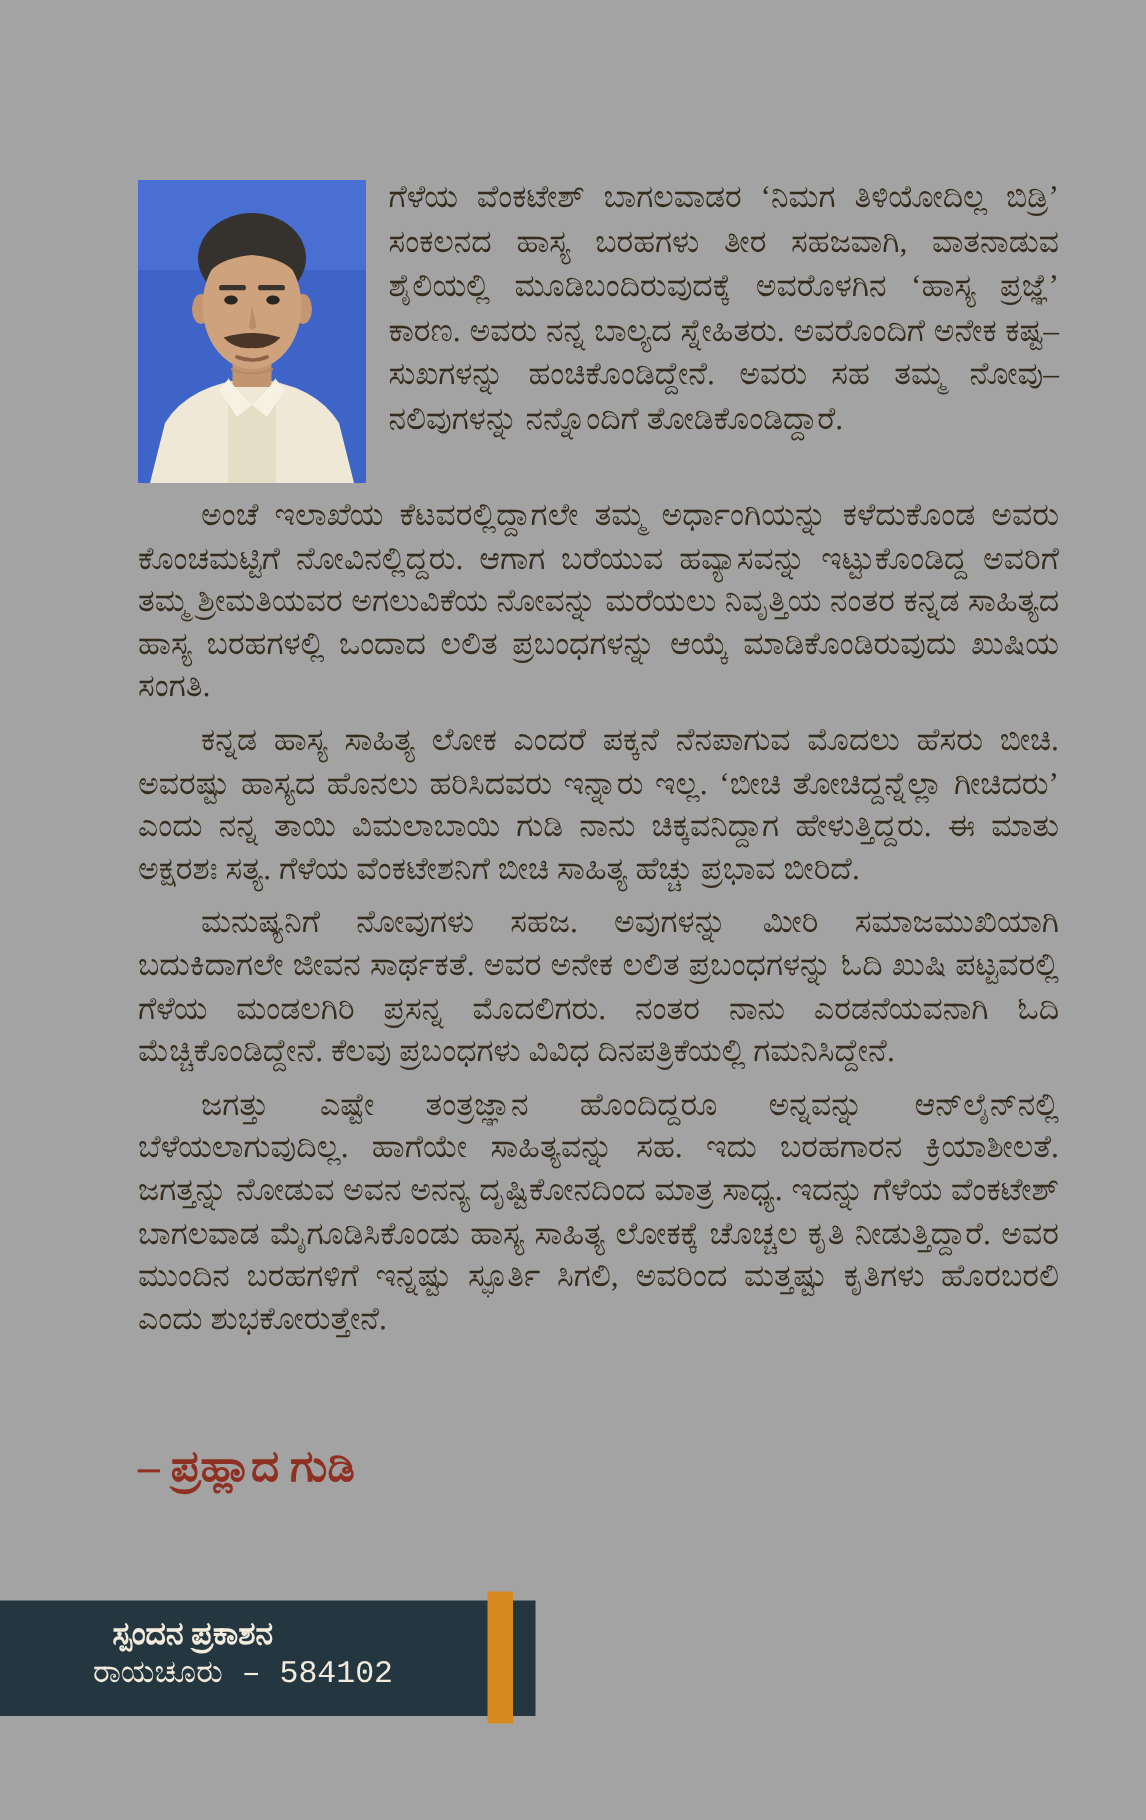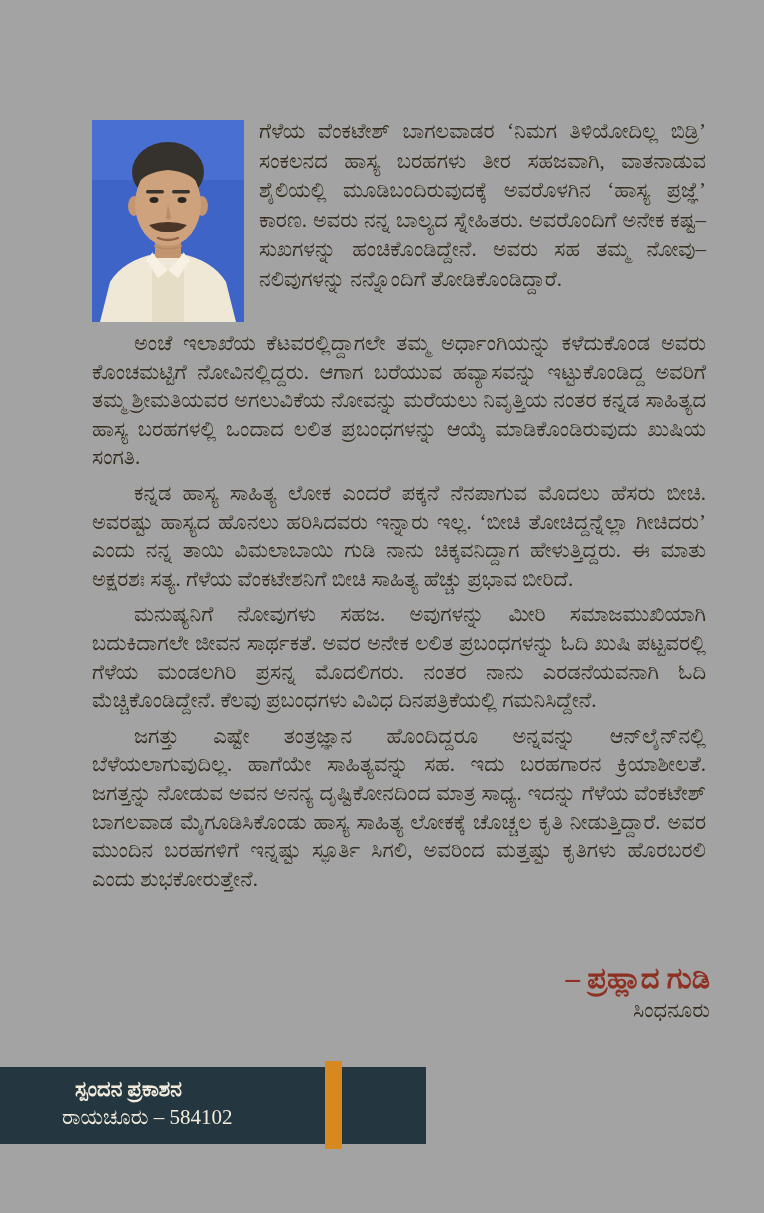--- a/index.html
+++ b/index.html
@@ -31,21 +31,21 @@
     flex:none;
     margin-top:3px;
     background:#3e64c8;
   }
   .photo svg{display:block;}
   .para.intro{flex:1;line-height:29.5px;margin:0;}
   .para.indent{text-indent:42px;}
   .signature{
     position:absolute;
     top:960px;right:54px;left:92px;
-    text-align:right;
+    text-align:left;
   }
   .sig-name{
     font-size:29px;
     font-weight:bold;
     color:#8e3122;
     line-height:36px;
   }
   .sig-role{
     font-size:21px;
     line-height:30px;
@@ -53,37 +53,38 @@
     color:#352c1d;
   }
   .sig-place{
     font-size:21px;
     line-height:28px;
     color:#352c1d;
   }
   .pub-bar{
     position:absolute;
     left:0;top:1067px;
-    width:426px;height:77px;
+    width:357px;height:77px;
     background:#243740;
   }
   .pub-name{
     position:absolute;
     left:75px;top:9px;
     font-size:21px;
     font-weight:bold;
     color:#f3ecdc;
     line-height:26px;
   }
   .pub-city{
     position:absolute;
     left:62px;top:37px;
     font-size:21px;
     color:#f3ecdc;
     line-height:26px;
+    font-family:Liberation Mono, monospace;
   }
   .accent-stripe{
     position:absolute;
     left:325px;top:1061px;
     width:17px;height:88px;
     background:#d7891f;
   }
 </style>
 </head>
 <body>
@@ -134,21 +135,20 @@
 
     <p class="para indent">ಅಂಚೆ ಇಲಾಖೆಯ ಕೆಟವರಲ್ಲಿದ್ದಾಗಲೇ ತಮ್ಮ ಅರ್ಧಾಂಗಿಯನ್ನು ಕಳೆದುಕೊಂಡ ಅವರು ಕೊಂಚಮಟ್ಟಿಗೆ ನೋವಿನಲ್ಲಿದ್ದರು. ಆಗಾಗ ಬರೆಯುವ ಹವ್ಯಾಸವನ್ನು ಇಟ್ಟುಕೊಂಡಿದ್ದ ಅವರಿಗೆ ತಮ್ಮ ಶ್ರೀಮತಿಯವರ ಅಗಲುವಿಕೆಯ ನೋವನ್ನು ಮರೆಯಲು ನಿವೃತ್ತಿಯ ನಂತರ ಕನ್ನಡ ಸಾಹಿತ್ಯದ ಹಾಸ್ಯ ಬರಹಗಳಲ್ಲಿ ಒಂದಾದ ಲಲಿತ ಪ್ರಬಂಧಗಳನ್ನು ಆಯ್ಕೆ ಮಾಡಿಕೊಂಡಿರುವುದು ಖುಷಿಯ ಸಂಗತಿ.</p>
     <p class="para indent">ಕನ್ನಡ ಹಾಸ್ಯ ಸಾಹಿತ್ಯ ಲೋಕ ಎಂದರೆ ಪಕ್ಕನೆ ನೆನಪಾಗುವ ಮೊದಲು ಹೆಸರು ಬೀಚಿ. ಅವರಷ್ಟು ಹಾಸ್ಯದ ಹೊನಲು ಹರಿಸಿದವರು ಇನ್ನಾರು ಇಲ್ಲ. ‘ಬೀಚಿ ತೋಚಿದ್ದನ್ನೆಲ್ಲಾ ಗೀಚಿದರು’ ಎಂದು ನನ್ನ ತಾಯಿ ವಿಮಲಾಬಾಯಿ ಗುಡಿ ನಾನು ಚಿಕ್ಕವನಿದ್ದಾಗ ಹೇಳುತ್ತಿದ್ದರು. ಈ ಮಾತು ಅಕ್ಷರಶಃ ಸತ್ಯ. ಗೆಳೆಯ ವೆಂಕಟೇಶನಿಗೆ ಬೀಚಿ ಸಾಹಿತ್ಯ ಹೆಚ್ಚು ಪ್ರಭಾವ ಬೀರಿದೆ.</p>
     <p class="para indent">ಮನುಷ್ಯನಿಗೆ ನೋವುಗಳು ಸಹಜ. ಅವುಗಳನ್ನು ಮೀರಿ ಸಮಾಜಮುಖಿಯಾಗಿ ಬದುಕಿದಾಗಲೇ ಜೀವನ ಸಾರ್ಥಕತೆ. ಅವರ ಅನೇಕ ಲಲಿತ ಪ್ರಬಂಧಗಳನ್ನು ಓದಿ ಖುಷಿ ಪಟ್ಟವರಲ್ಲಿ ಗೆಳೆಯ ಮಂಡಲಗಿರಿ ಪ್ರಸನ್ನ ಮೊದಲಿಗರು. ನಂತರ ನಾನು ಎರಡನೆಯವನಾಗಿ ಓದಿ ಮೆಚ್ಚಿಕೊಂಡಿದ್ದೇನೆ. ಕೆಲವು ಪ್ರಬಂಧಗಳು ವಿವಿಧ ದಿನಪತ್ರಿಕೆಯಲ್ಲಿ ಗಮನಿಸಿದ್ದೇನೆ.</p>
     <p class="para indent">ಜಗತ್ತು ಎಷ್ಟೇ ತಂತ್ರಜ್ಞಾನ ಹೊಂದಿದ್ದರೂ ಅನ್ನವನ್ನು ಆನ್‌ಲೈನ್‌ನಲ್ಲಿ ಬೆಳೆಯಲಾಗುವುದಿಲ್ಲ. ಹಾಗೆಯೇ ಸಾಹಿತ್ಯವನ್ನು ಸಹ. ಇದು ಬರಹಗಾರನ ಕ್ರಿಯಾಶೀಲತೆ. ಜಗತ್ತನ್ನು ನೋಡುವ ಅವನ ಅನನ್ಯ ದೃಷ್ಟಿಕೋನದಿಂದ ಮಾತ್ರ ಸಾಧ್ಯ. ಇದನ್ನು ಗೆಳೆಯ ವೆಂಕಟೇಶ್ ಬಾಗಲವಾಡ ಮೈಗೂಡಿಸಿಕೊಂಡು ಹಾಸ್ಯ ಸಾಹಿತ್ಯ ಲೋಕಕ್ಕೆ ಚೊಚ್ಚಲ ಕೃತಿ ನೀಡುತ್ತಿದ್ದಾರೆ. ಅವರ ಮುಂದಿನ ಬರಹಗಳಿಗೆ ಇನ್ನಷ್ಟು ಸ್ಫೂರ್ತಿ ಸಿಗಲಿ, ಅವರಿಂದ ಮತ್ತಷ್ಟು ಕೃತಿಗಳು ಹೊರಬರಲಿ ಎಂದು ಶುಭಕೋರುತ್ತೇನೆ.</p>
 
   </div>
 
   <div class="signature">
     <div class="sig-name">– ಪ್ರಹ್ಲಾದ ಗುಡಿ</div>
-    <div class="sig-place">ಸಿಂಧನೂರು</div>
   </div>
 
   <div class="pub-bar">
     <div class="pub-name">ಸ್ಪಂದನ ಪ್ರಕಾಶನ</div>
     <div class="pub-city">ರಾಯಚೂರು – 584102</div>
   </div>
   <div class="accent-stripe"></div>
 
 </div>
 

